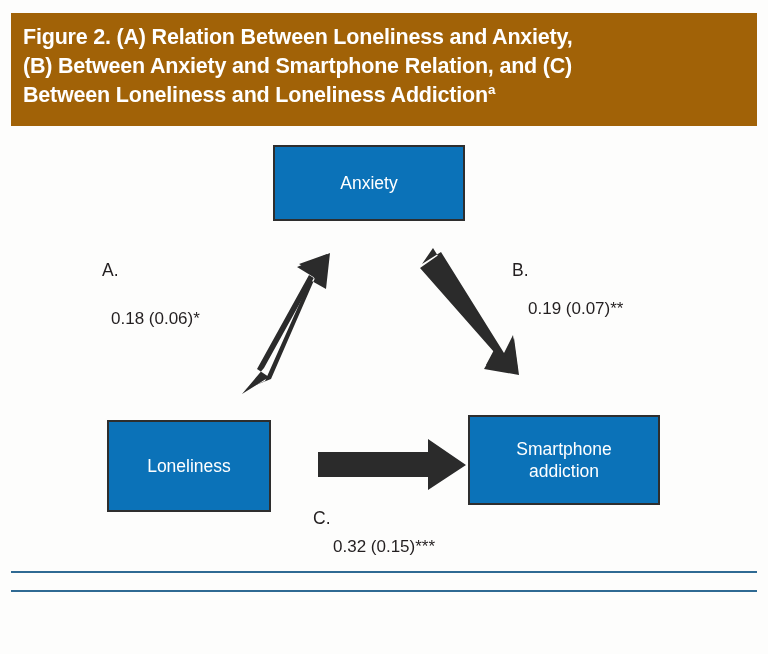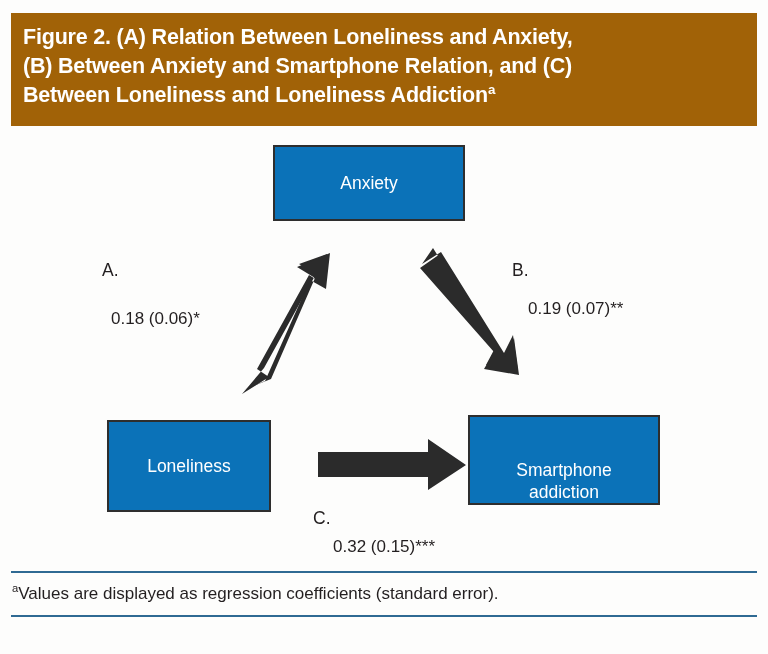--- a/index.html
+++ b/index.html
@@ -83,21 +83,20 @@
     left: 107px;
     top: 294px;
     width: 164px;
     height: 92px;
   }
   #node-smartphone {
     left: 468px;
     top: 289px;
     width: 192px;
     height: 90px;
-    align-items: flex-end;
   }
 
   
   .path-label {
     position: absolute;
     color: #231f20;
     font-family: "Liberation Sans", sans-serif;
     font-size: 17px;
     white-space: nowrap;
   }
@@ -195,16 +194,15 @@
 
     <div id="label-b-letter" class="path-label path-letter">B.</div>
     <div id="label-b-value" class="path-label path-value">0.19 (0.07)**</div>
 
     <div id="label-c-letter" class="path-label path-letter">C.</div>
     <div id="label-c-value" class="path-label path-value">0.32 (0.15)***</div>
 
   </div>
 
   <div id="footnote">
-    <div class="footnote-line"><sup>a</sup><span>Values are displayed as regression coefficients (standard error).</span></div>
   </div>
 
 </div>
 
 </body></html>

